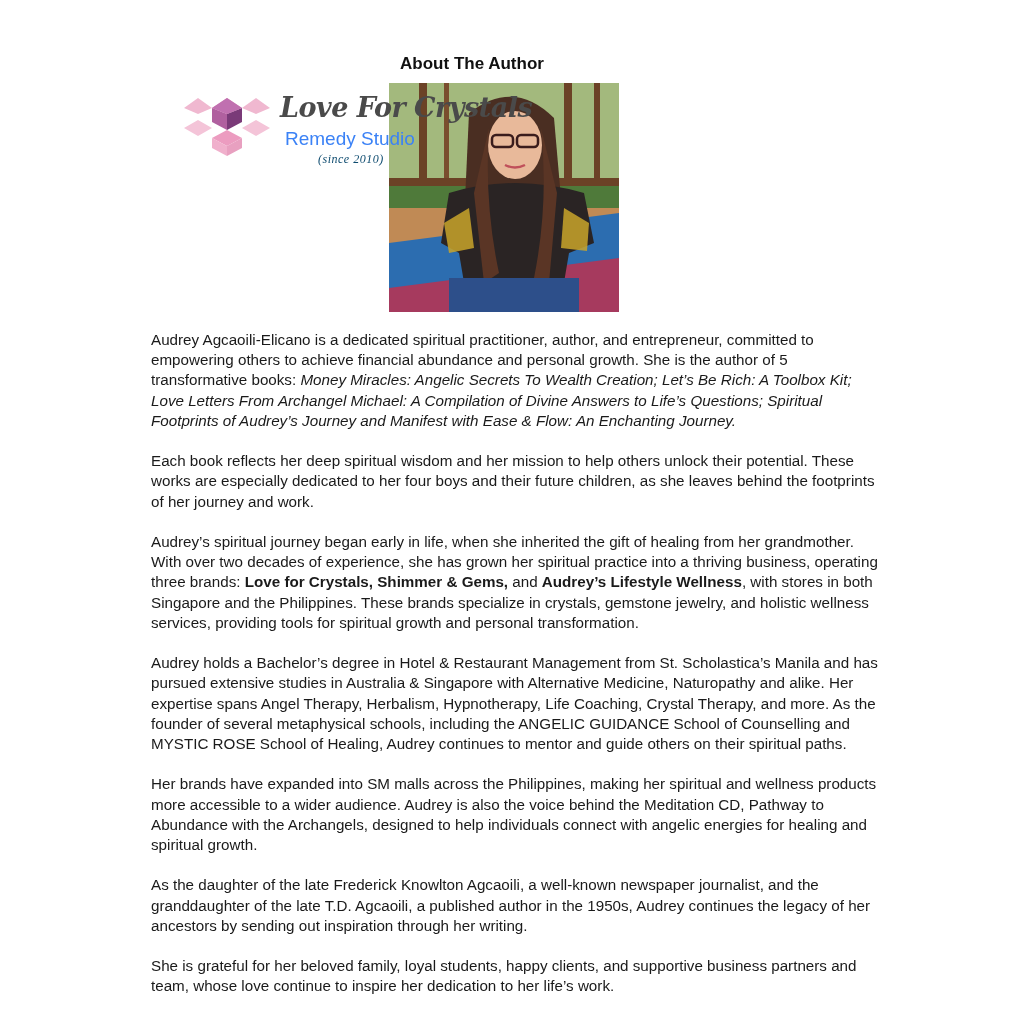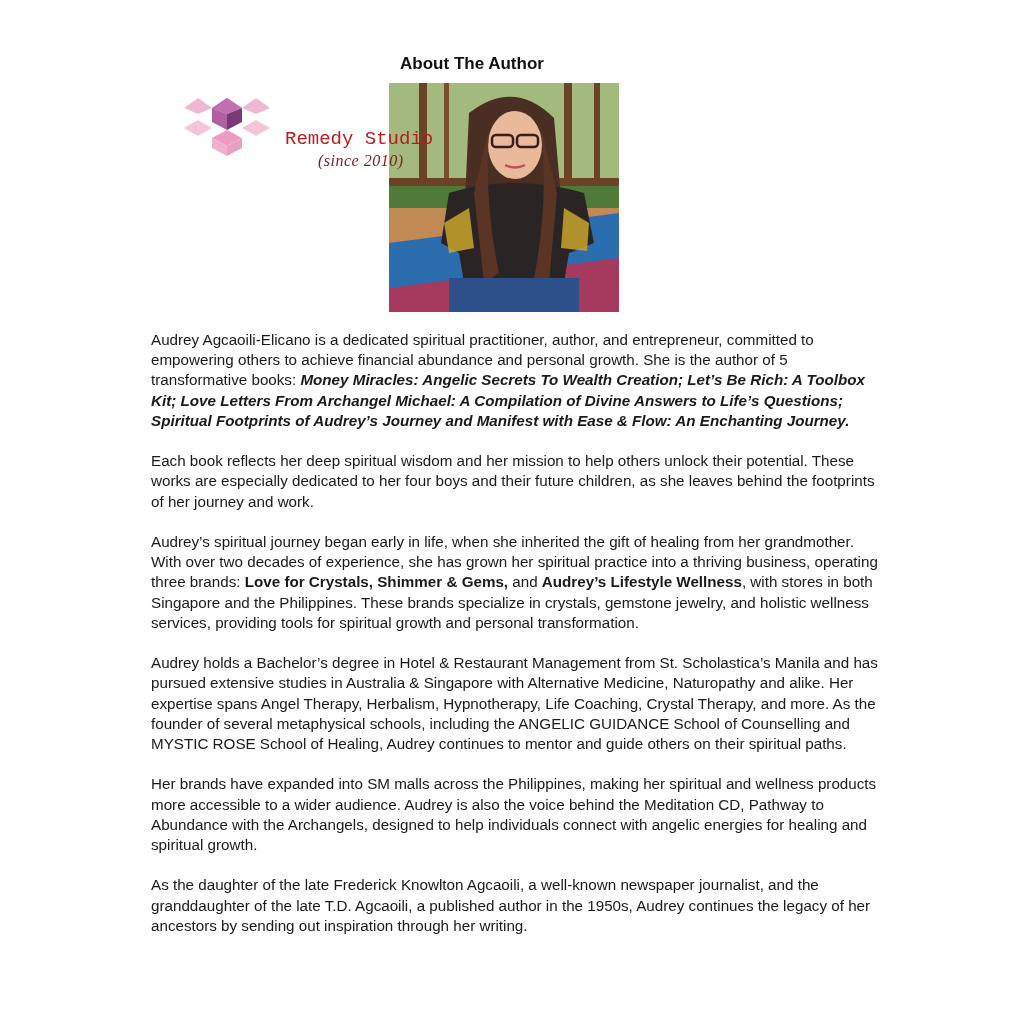--- a/index.html
+++ b/index.html
@@ -8,27 +8,27 @@
     .title { position: absolute; top: 43px; left: 0; width: 944px; text-align: center;
              font-weight: bold; font-size: 17px; color: #111; }
     .photo { position: absolute; left: 389px; top: 83px; width: 230px; height: 229px; overflow: hidden;
              background: linear-gradient(180deg, #7a8f5a 0%, #9aae72 30%, #6c4a2e 45%, #b98a55 60%, #2a6aa8 75%, #a33a5a 100%); }
     .photo svg { display: block; }
     .logo { position: absolute; left: 184px; top: 92px; width: 300px; height: 80px; }
     .logo-mark { position: absolute; left: 0; top: 2px; }
     .logo-script { position: absolute; left: 96px; top: 0px; font-family: "DejaVu Serif", serif;
                    font-style: italic; font-weight: bold; font-size: 27px; color: #4a4a4a; letter-spacing: -0.5px;
                    white-space: nowrap; }
-    .logo-studio { position: absolute; left: 101px; top: 36px; font-family: Liberation Mono, monospace;
-                   font-size: 19px; color: #b91c1c; white-space: nowrap; }
+    .logo-studio { position: absolute; left: 101px; top: 36px; font-family: Liberation Sans, sans-serif;
+                   font-size: 19px; color: #3b82f6; white-space: nowrap; }
     .logo-since { position: absolute; left: 134px; top: 60px; font-family: "Liberation Serif", serif;
-                  font-style: italic; font-size: 16px; color: #7f1d1d; white-space: nowrap; letter-spacing: 0.5px; }
+                  font-style: italic; font-size: 12px; color: #0c4a6e; white-space: nowrap; letter-spacing: 0.5px; }
     .content { position: absolute; left: 151px; top: 330px; width: 730px; font-size: 15.2px; line-height: 20.2px; }
     .content p { margin: 0 0 20.2px 0; }
-    .bi { font-weight: bold; font-style: italic; text-align: right; }
+    .bi { font-weight: normal; font-style: italic; text-align: right; }
     .b { font-weight: bold; margin-top: 24px; }
   </style>
 </head>
 <body>
 
 <h1 class="title">About The Author</h1>
 
 <div class="photo" aria-label="Portrait of Audrey Agcaoili-Elicano">
   <svg width="230" height="229" viewBox="0 0 230 229">
     <rect x="0" y="0" width="230" height="110" fill="#8fa86a"></rect>
@@ -63,24 +63,26 @@
     <polygon points="58,14 72,4 86,14 72,20" fill="#f0b8d0"></polygon>
     <polygon points="28,14 43,20 43,36 28,28" fill="#b0609f"></polygon>
     <polygon points="58,14 43,20 43,36 58,28" fill="#7a3a78"></polygon>
     <polygon points="28,14 43,4 58,14 43,20" fill="#c070b0"></polygon>
     <polygon points="0,34 14,26 28,34 14,42" fill="#f4c4d8"></polygon>
     <polygon points="58,34 72,26 86,34 72,42" fill="#f4c4d8"></polygon>
     <polygon points="28,44 43,36 58,44 43,52" fill="#ec9cc0"></polygon>
     <polygon points="28,44 43,52 43,62 28,54" fill="#f0b0cc"></polygon>
     <polygon points="58,44 43,52 43,62 58,54" fill="#e8a0c0"></polygon>
   </svg>
+  <div class="logo-script">Love For Crystals</div>
   <div class="logo-studio">Remedy Studio</div>
   <div class="logo-since">(since 2010)</div>
 </div>
 
 <div class="content">
   <p><span>Audrey Agcaoili-Elicano is a dedicated spiritual practitioner, author, and entrepreneur, committed to empowering others to achieve financial abundance and personal growth. She is the author of 5 transformative books: </span><span class="bi">Money Miracles: Angelic Secrets To Wealth Creation; Let’s Be Rich: A Toolbox Kit; Love Letters From Archangel Michael: A Compilation of Divine Answers to Life’s Questions; Spiritual Footprints of Audrey’s Journey and Manifest with Ease &amp; Flow: An Enchanting Journey.</span></p>
   <p><span>Each book reflects her deep spiritual wisdom and her mission to help others unlock their potential. These works are especially dedicated to her four boys and their future children, as she leaves behind the footprints of her journey and work.</span></p>
   <p><span>Audrey’s spiritual journey began early in life, when she inherited the gift of healing from her grandmother. With over two decades of experience, she has grown her spiritual practice into a thriving business, operating three brands: </span><span class="b">Love for Crystals, Shimmer &amp; Gems,</span><span> and </span><span class="b">Audrey’s Lifestyle Wellness</span><span>, with stores in both Singapore and the Philippines. These brands specialize in crystals, gemstone jewelry, and holistic wellness services, providing tools for spiritual growth and personal transformation.</span></p>
   <p><span>Audrey holds a Bachelor’s degree in Hotel &amp; Restaurant Management from St. Scholastica’s Manila and has pursued extensive studies in Australia &amp; Singapore with Alternative Medicine, Naturopathy and alike. Her expertise spans Angel Therapy, Herbalism, Hypnotherapy, Life Coaching, Crystal Therapy, and more. As the founder of several metaphysical schools, including the ANGELIC GUIDANCE School of Counselling and MYSTIC ROSE School of Healing, Audrey continues to mentor and guide others on their spiritual paths.</span></p>
   <p><span>Her brands have expanded into SM malls across the Philippines, making her spiritual and wellness products more accessible to a wider audience. Audrey is also the voice behind the Meditation CD, Pathway to Abundance with the Archangels, designed to help individuals connect with angelic energies for healing and spiritual growth.</span></p>
   <p><span>As the daughter of the late Frederick Knowlton Agcaoili, a well-known newspaper journalist, and the granddaughter of the late T.D. Agcaoili, a published author in the 1950s, Audrey continues the legacy of her ancestors by sending out inspiration through her writing.</span></p>
+  <p><span>She is grateful for her beloved family, loyal students, happy clients, and supportive business partners and team, whose love continue to inspire her dedication to her life’s work.</span></p>
 </div>
 
 </body></html>

